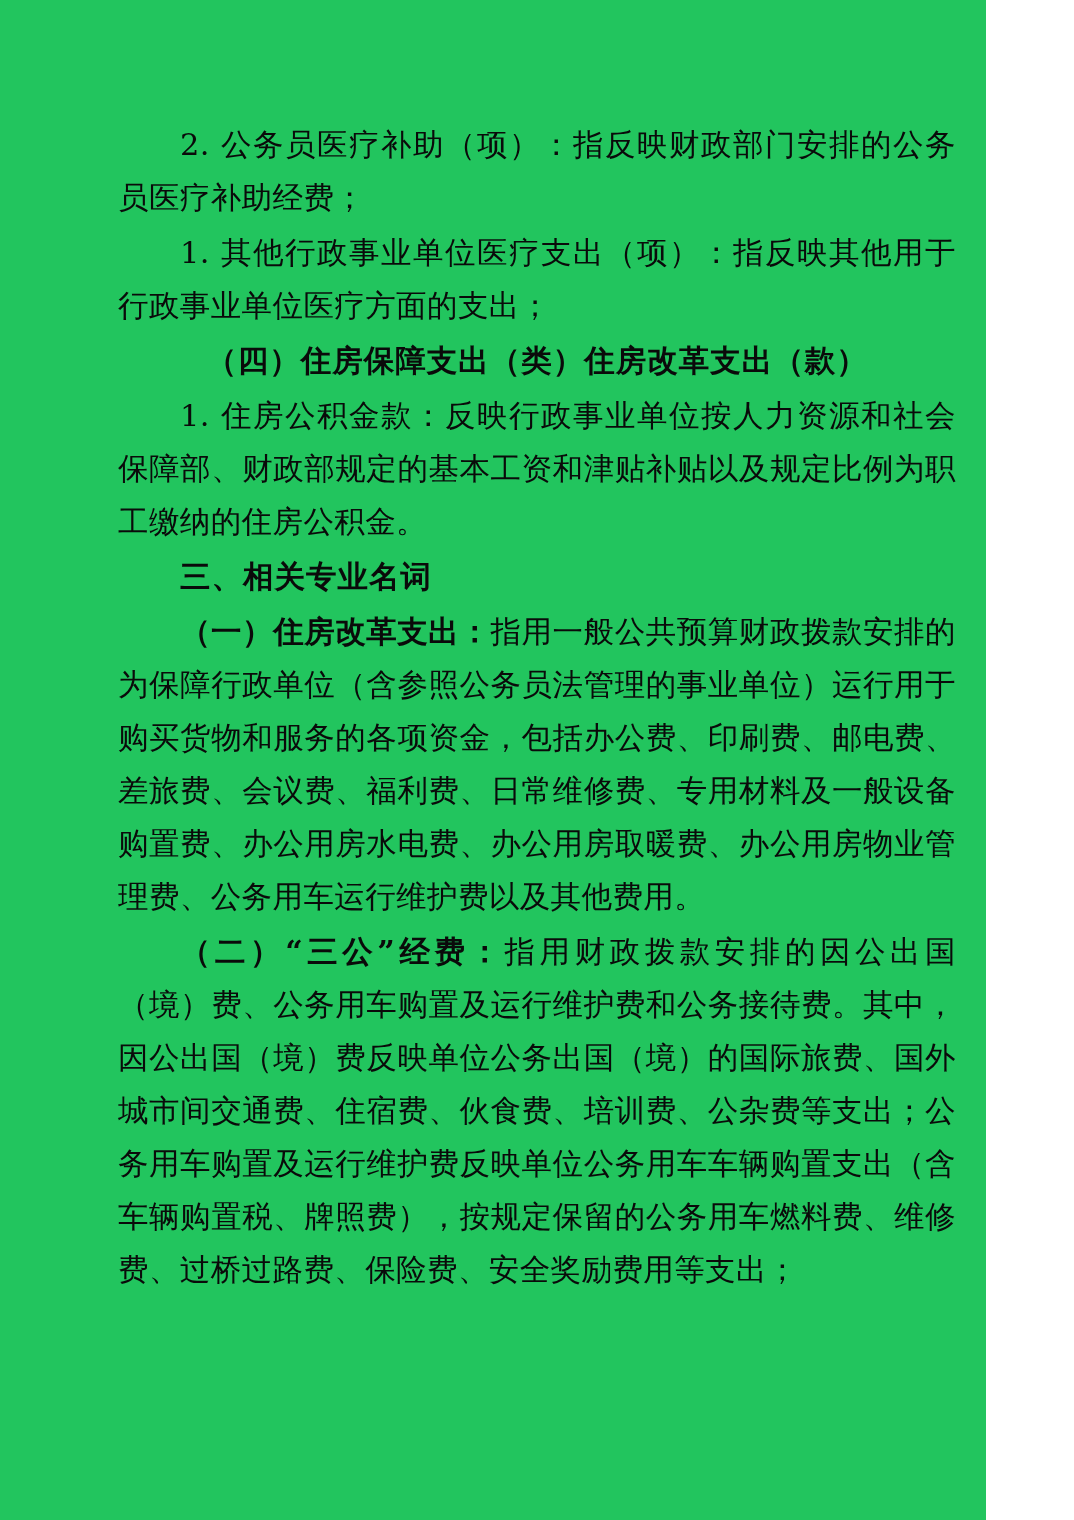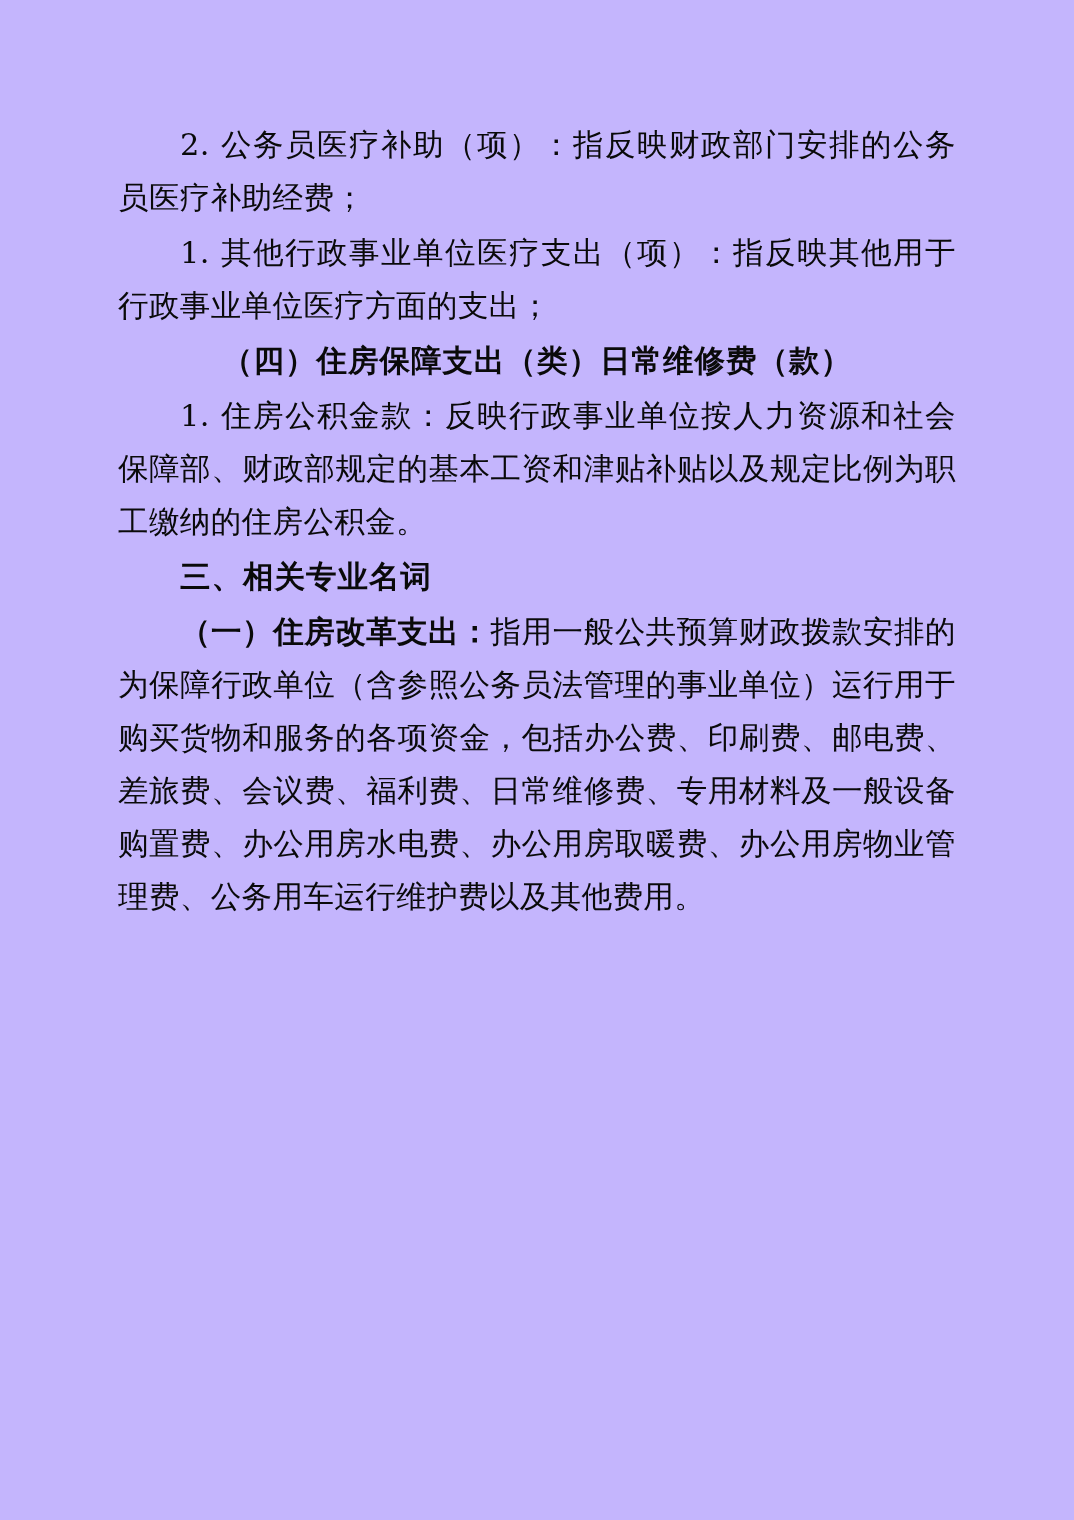--- a/index.html
+++ b/index.html
@@ -4,23 +4,23 @@
 <style>
   html, body {
     margin: 0;
     padding: 0;
     background: #ffffff;
   }
   body {
     font-family: "DejaVu Serif", "Liberation Serif", serif;
   }
   .page {
-    width: 1074px;
+    width: 986px;
     height: 1520px;
-    background: #c4b5fd;
+    background: #22c55e;
     position: relative;
     box-sizing: border-box;
     padding: 118px 118px 48px 118px;
     overflow: hidden;
   }
   .doc-body {
     width: 838px;
   }
   p {
     margin: 0 0 2px 0;
@@ -52,23 +52,24 @@
 </head>
 <body>
 
 <div class="page">
   <div class="doc-body">
 
     <p class="indent">2. 公务员医疗补助（项）：指反映财政部门安排的公务员医疗补助经费；</p>
 
     <p class="indent">1. 其他行政事业单位医疗支出（项）：指反映其他用于行政事业单位医疗方面的支出；</p>
 
-    <p class="heading-center">（四）住房保障支出（类）日常维修费（款）</p>
+    <p class="heading-center">（四）住房保障支出（类）住房改革支出（款）</p>
 
     <p class="indent">1. 住房公积金款：反映行政事业单位按人力资源和社会保障部、财政部规定的基本工资和津贴补贴以及规定比例为职工缴纳的住房公积金。</p>
 
     <p class="heading">三、相关专业名词</p>
 
     <p class="indent"><span class="lead">（一）住房改革支出：</span><span>指用一般公共预算财政拨款安排的为保障行政单位（含参照公务员法管理的事业单位）运行用于购买货物和服务的各项资金，包括办公费、印刷费、邮电费、差旅费、会议费、福利费、日常维修费、专用材料及一般设备购置费、办公用房水电费、办公用房取暖费、办公用房物业管理费、公务用车运行维护费以及其他费用。</span></p>
 
+    <p class="indent"><span class="lead">（二）“三公”经费：</span><span>指用财政拨款安排的因公出国（境）费、公务用车购置及运行维护费和公务接待费。其中，因公出国（境）费反映单位公务出国（境）的国际旅费、国外城市间交通费、住宿费、伙食费、培训费、公杂费等支出；公务用车购置及运行维护费反映单位公务用车车辆购置支出（含车辆购置税、牌照费），按规定保留的公务用车燃料费、维修费、过桥过路费、保险费、安全奖励费用等支出；</span></p>
 
   </div>
 </div>
 
 </body></html>

